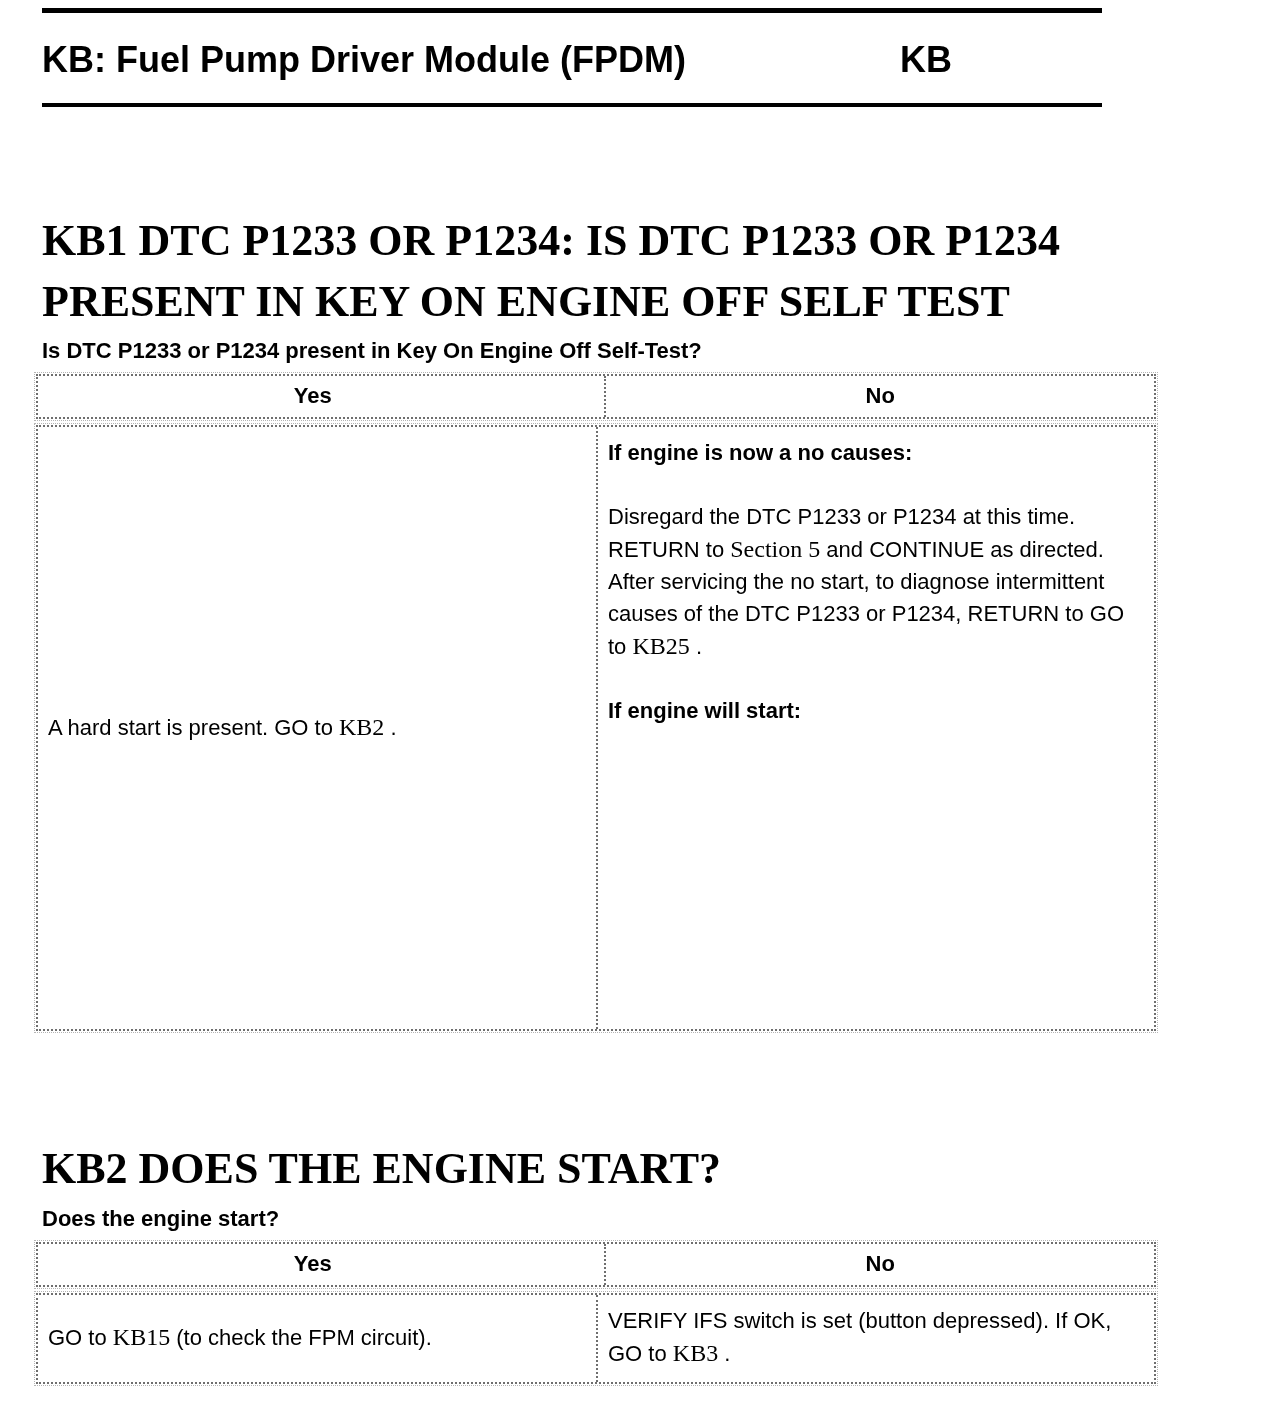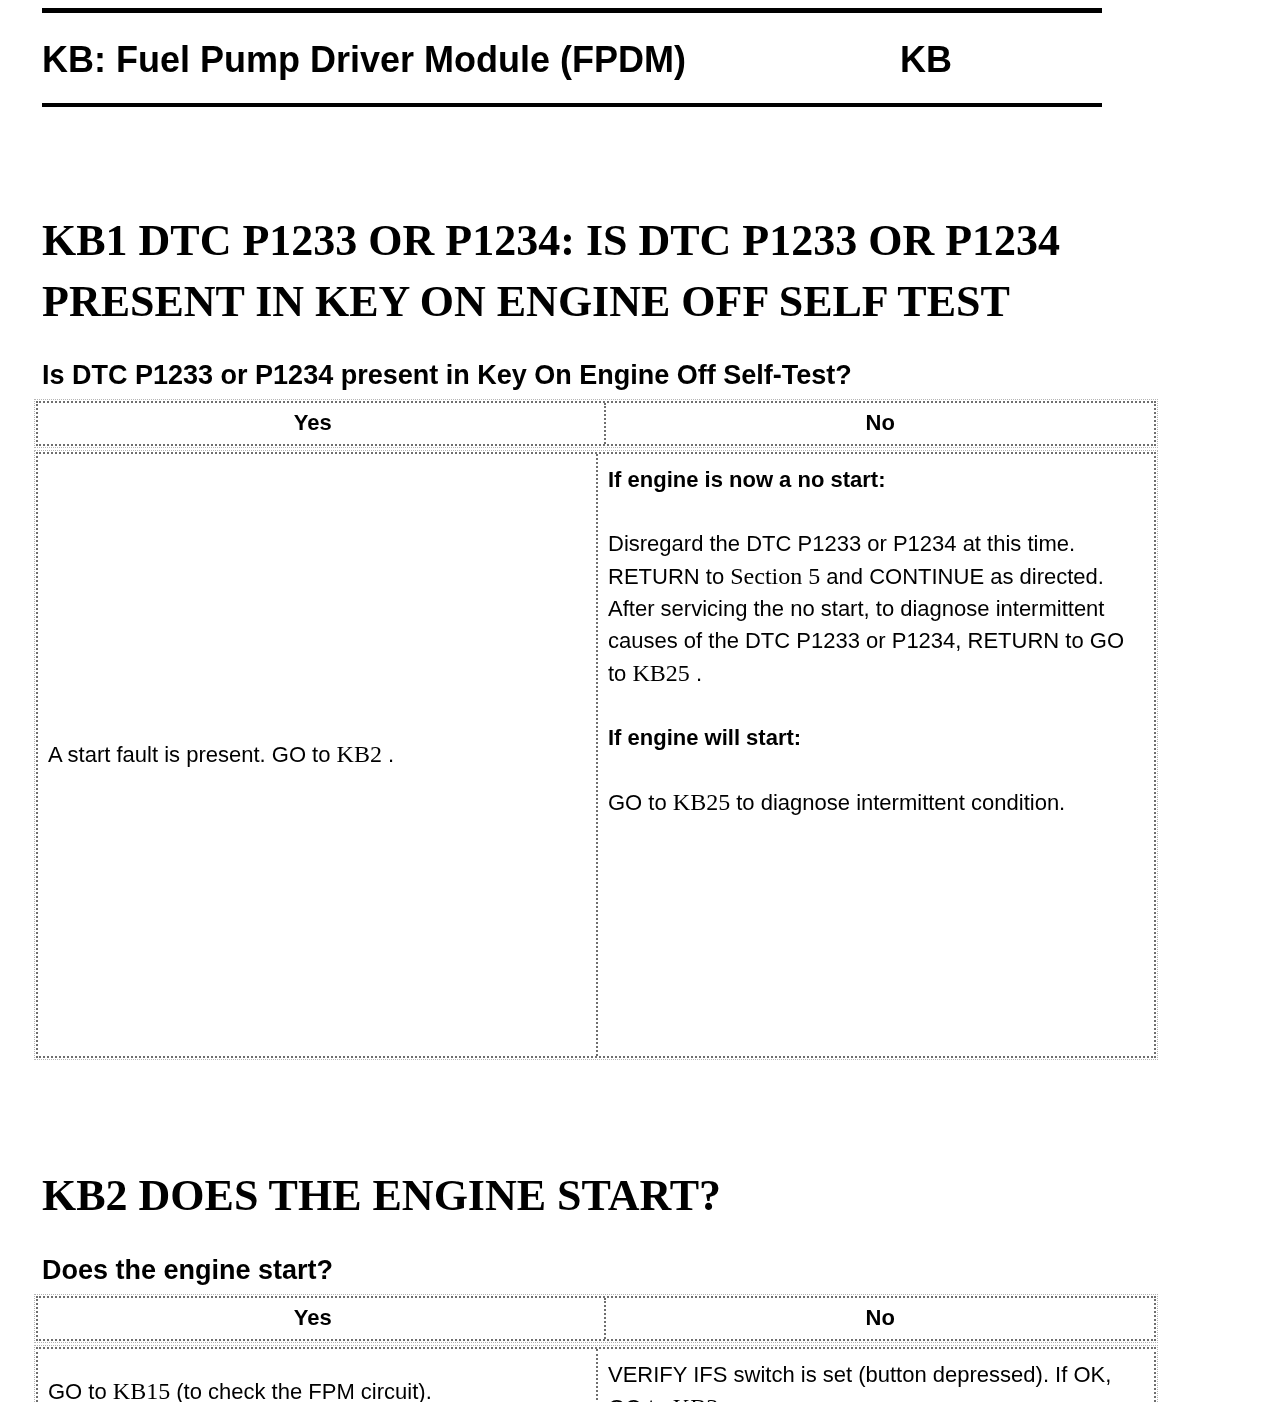--- a/index.html
+++ b/index.html
@@ -45,23 +45,23 @@
   .section-kb1 { margin-top: 104px; }
   .section-kb2 { margin-top: 108px; }
   .section-heading {
     font-family: "Liberation Serif", serif;
     font-weight: bold;
     font-size: 44px;
     line-height: 1.38;
     max-width: 1180px;
   }
   .question {
-    font-size: 27px;
+    font-size: 22px;
     font-weight: bold;
-    margin-top: 28px;
+    margin-top: 6px;
     margin-bottom: 10px;
   }
   .tbl { width: 1120px; margin-left: -6px; }
   .tbl-head {
     display: flex;
     border: 2px dotted #6e6e6e;
     outline: 1px dotted #b5b5b5;
     outline-offset: 1px;
     gap: 17px;
   }
@@ -120,27 +120,26 @@
     <div class="section-heading">KB1 DTC P1233 OR P1234: IS DTC P1233 OR P1234 PRESENT IN KEY ON ENGINE OFF SELF TEST</div>
     <div class="question">Is DTC P1233 or P1234 present in Key On Engine Off Self-Test?</div>
 
     <div class="tbl">
       <div class="tbl-head">
         <div class="th-cell">Yes</div>
         <div class="th-cell">No</div>
       </div>
       <div class="tbl-body tall">
         <div class="td-cell v-center">
-          <p><span>A start fault is present. GO to </span><span class="ref">KB2</span><span> .</span></p>
+          <p><span>A hard start is present. GO to </span><span class="ref">KB2</span><span> .</span></p>
         </div>
         <div class="td-cell">
-          <p class="bold">If engine is now a no start:</p>
+          <p class="bold">If engine is now a no causes:</p>
           <p><span>Disregard the DTC P1233 or P1234 at this time. RETURN to </span><span class="ref">Section 5</span><span> and CONTINUE as directed. After servicing the no start, to diagnose intermittent causes of the DTC P1233 or P1234, RETURN to GO to </span><span class="ref">KB25</span><span> .</span></p>
           <p class="bold">If engine will start:</p>
-          <p><span>GO to </span><span class="ref">KB25</span><span> to diagnose intermittent condition.</span></p>
         </div>
       </div>
     </div>
   </div>
 
   <div class="section-kb2">
     <div class="section-heading">KB2 DOES THE ENGINE START?</div>
     <div class="question">Does the engine start?</div>
 
     <div class="tbl">

